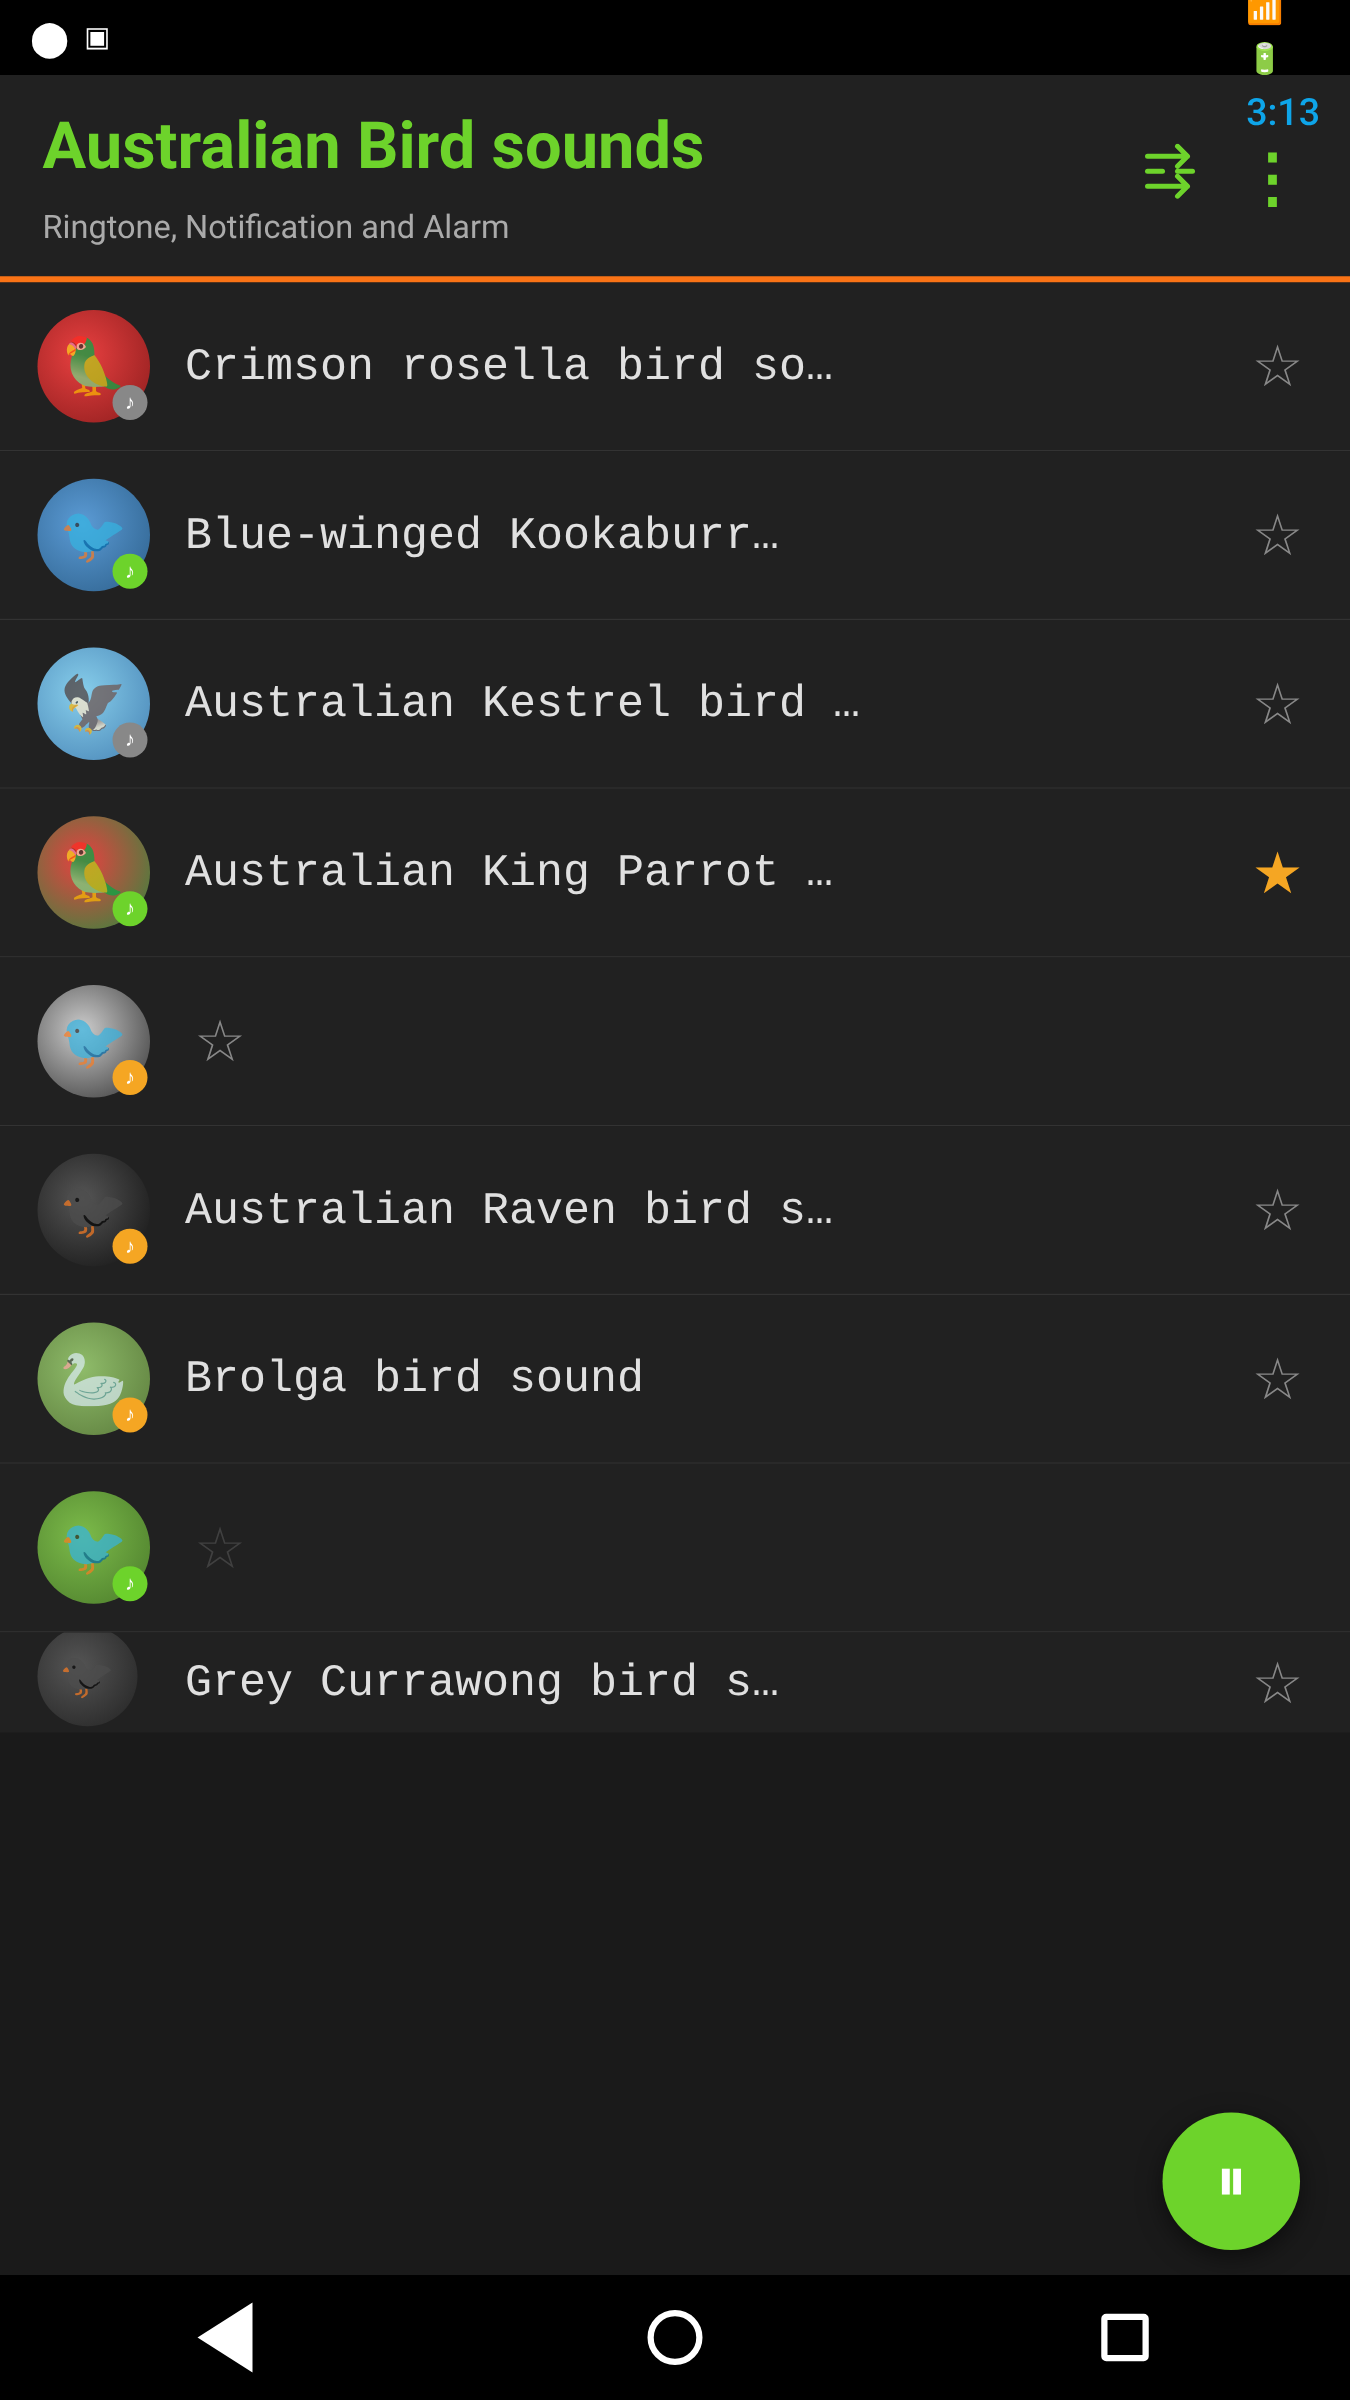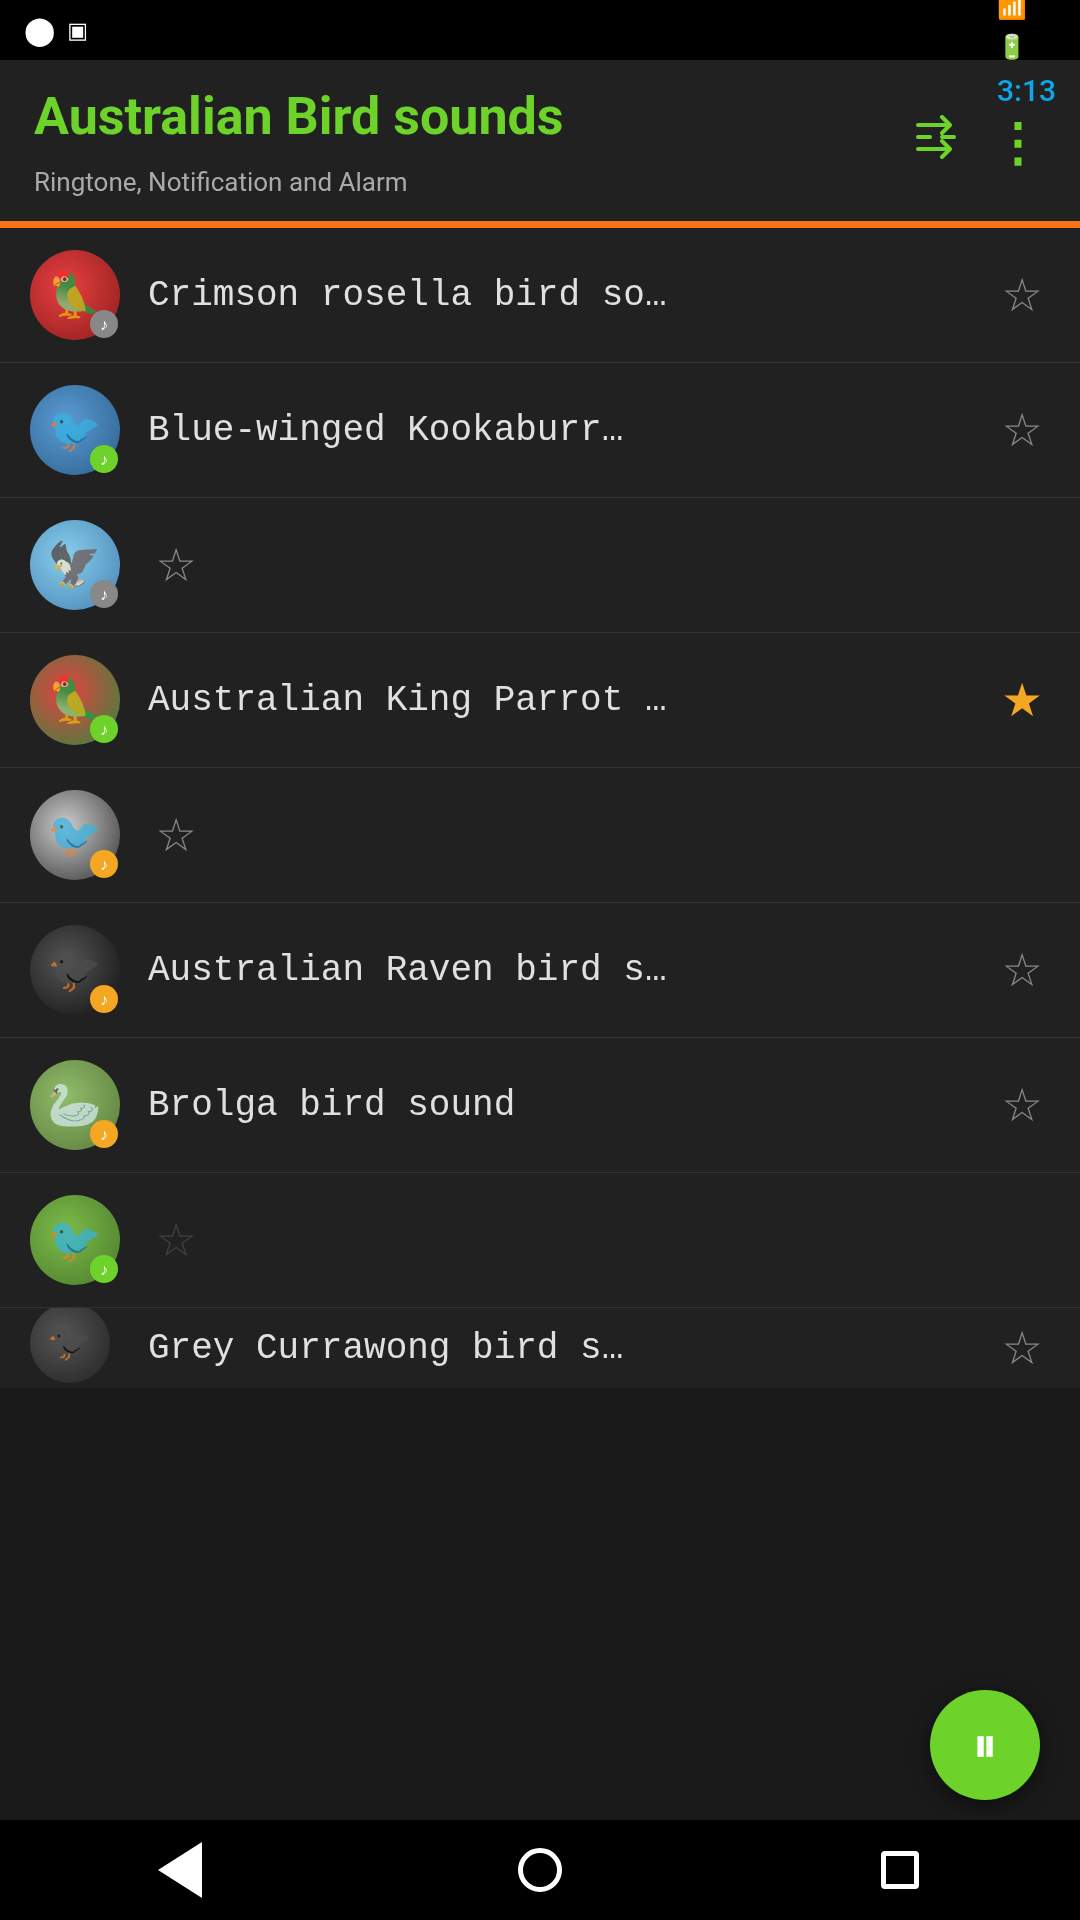--- a/index.html
+++ b/index.html
@@ -50,21 +50,21 @@
     }
 
     
     .app-header {
       width: 100%;
       background-color: #212121;
       padding: 28px 34px 24px 34px;
       display: flex;
       align-items: center;
       justify-content: space-between;
-      border-bottom: 7px solid #f97316;
+      border-bottom: 5px solid #f97316;
     }
 
     .header-text {
       flex: 1;
     }
 
     .app-title {
       color: #6dd32b;
       font-size: 52px;
       font-weight: 700;
@@ -340,20 +340,21 @@
     <div class="star-btn star-empty">☆</div>
   </div>
 
   <div class="bird-item">
     <div class="bird-avatar-wrap">
       <div class="bird-avatar avatar-kestrel">
         <span class="bird-silhouette">🦅</span>
       </div>
       <div class="music-badge grey">♪</div>
     </div>
+    <span class="bird-name">Australian Kestrel bird …</span>
     <div class="star-btn star-empty">☆</div>
   </div>
 
   <div class="bird-item">
     <div class="bird-avatar-wrap">
       <div class="bird-avatar avatar-kingparrot">
         <span class="bird-silhouette">🦜</span>
       </div>
       <div class="music-badge green">♪</div>
     </div>

